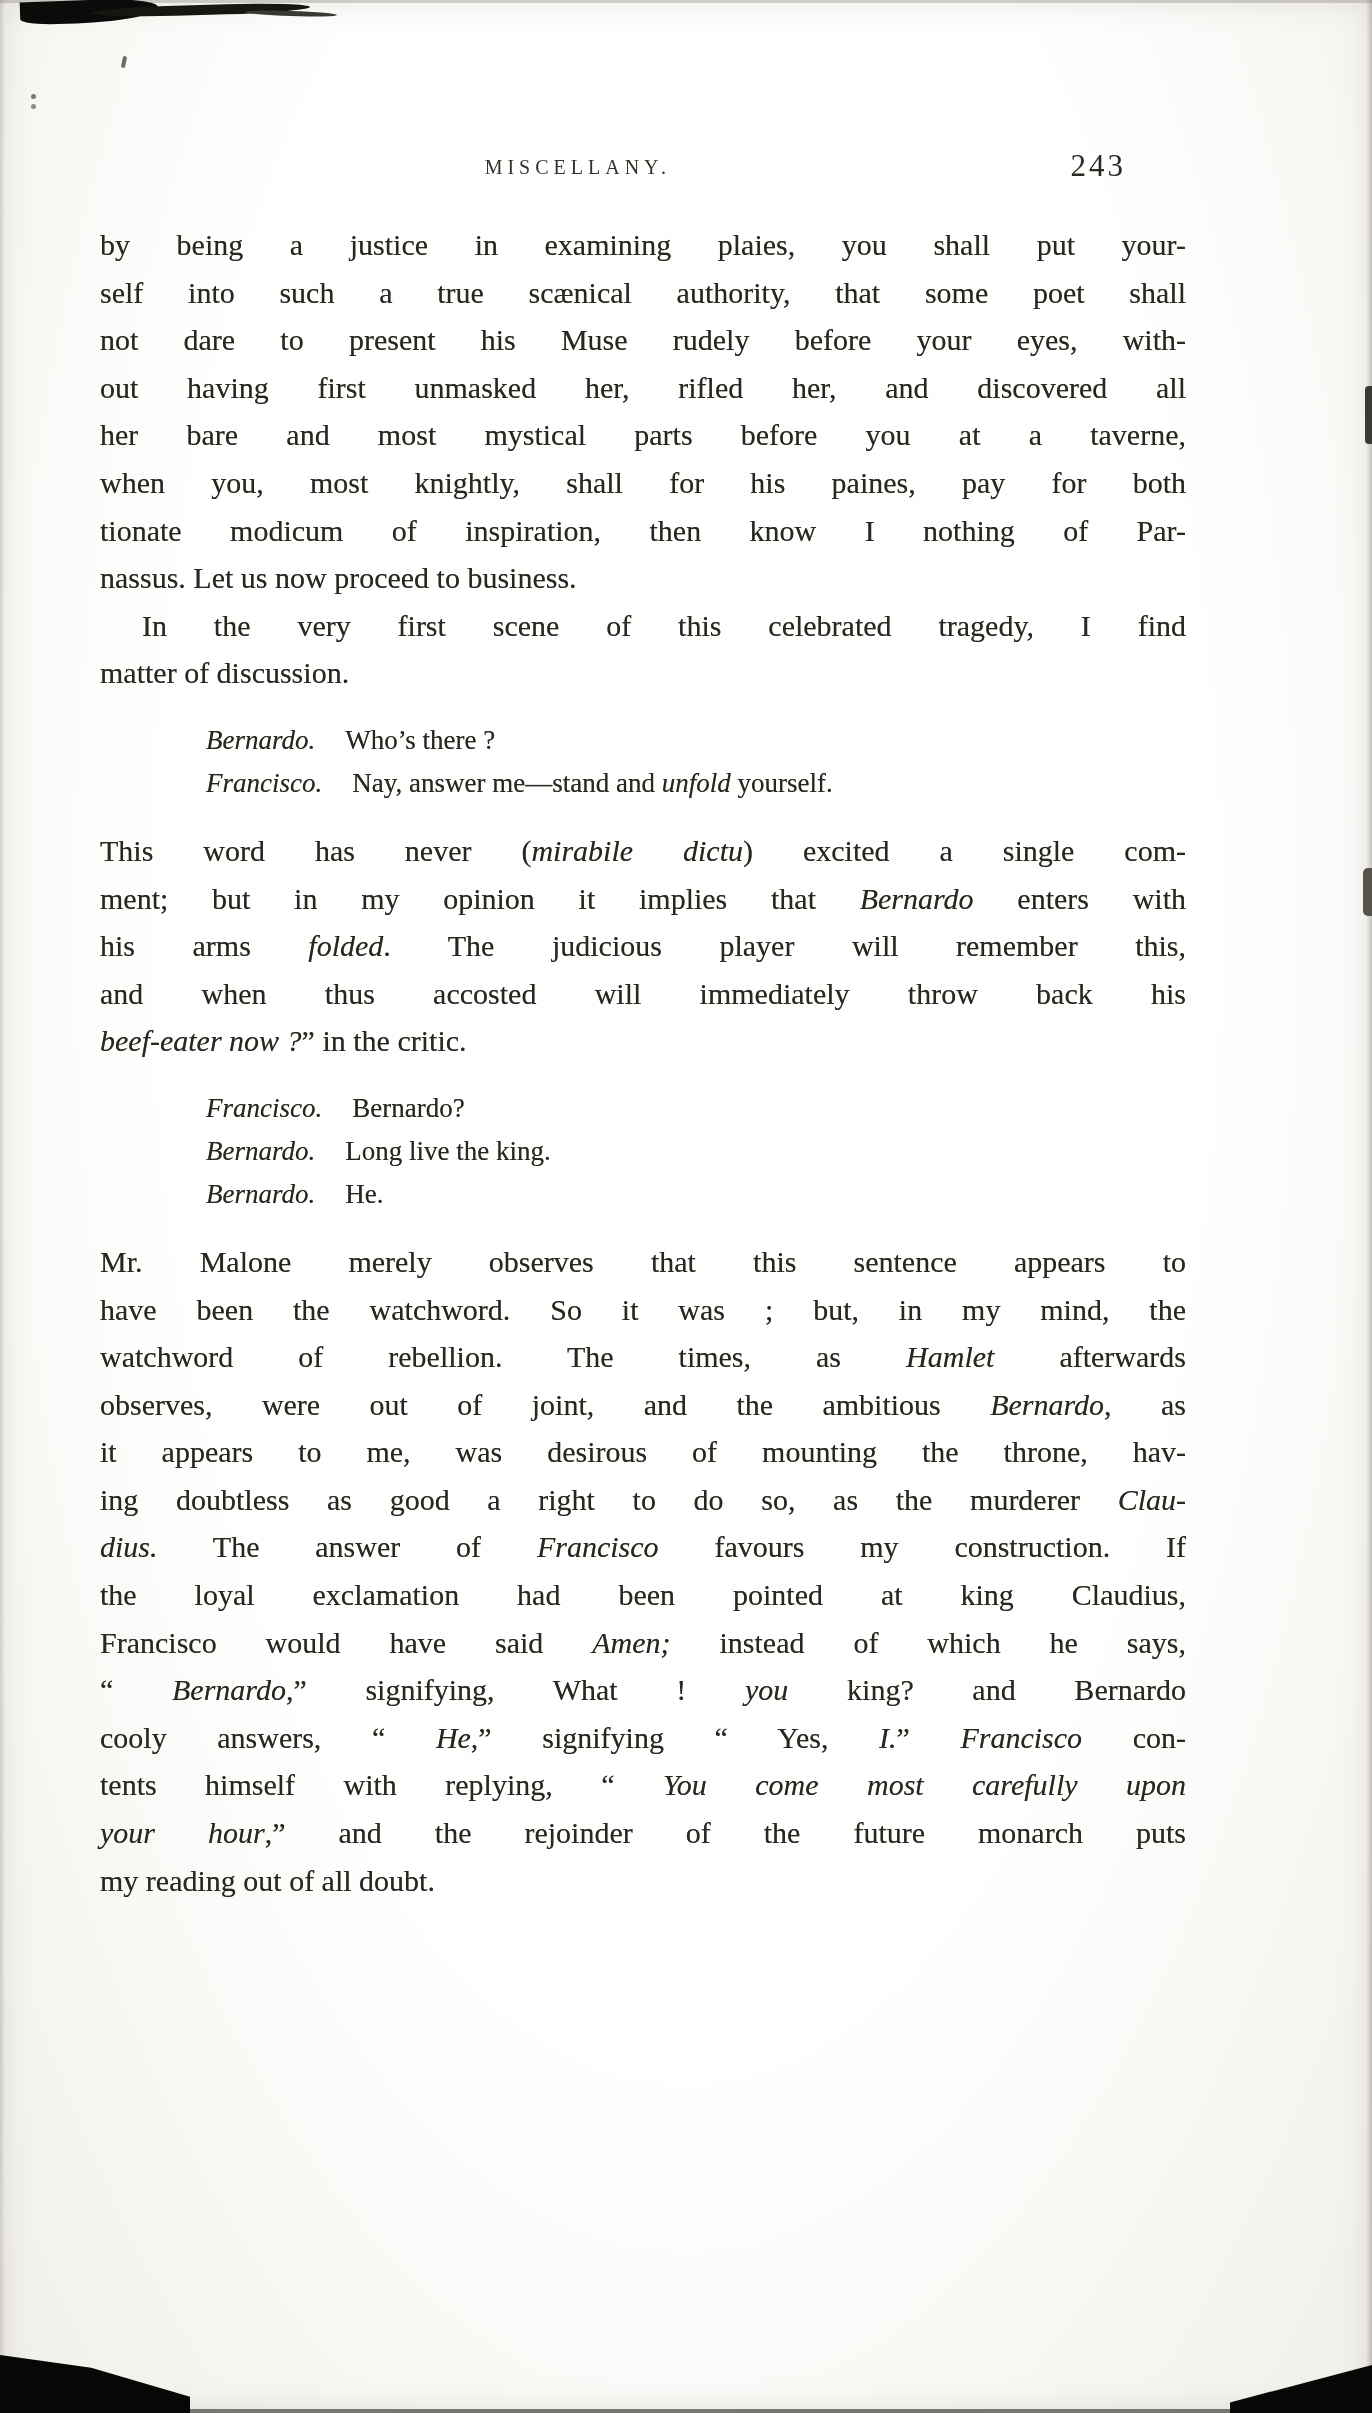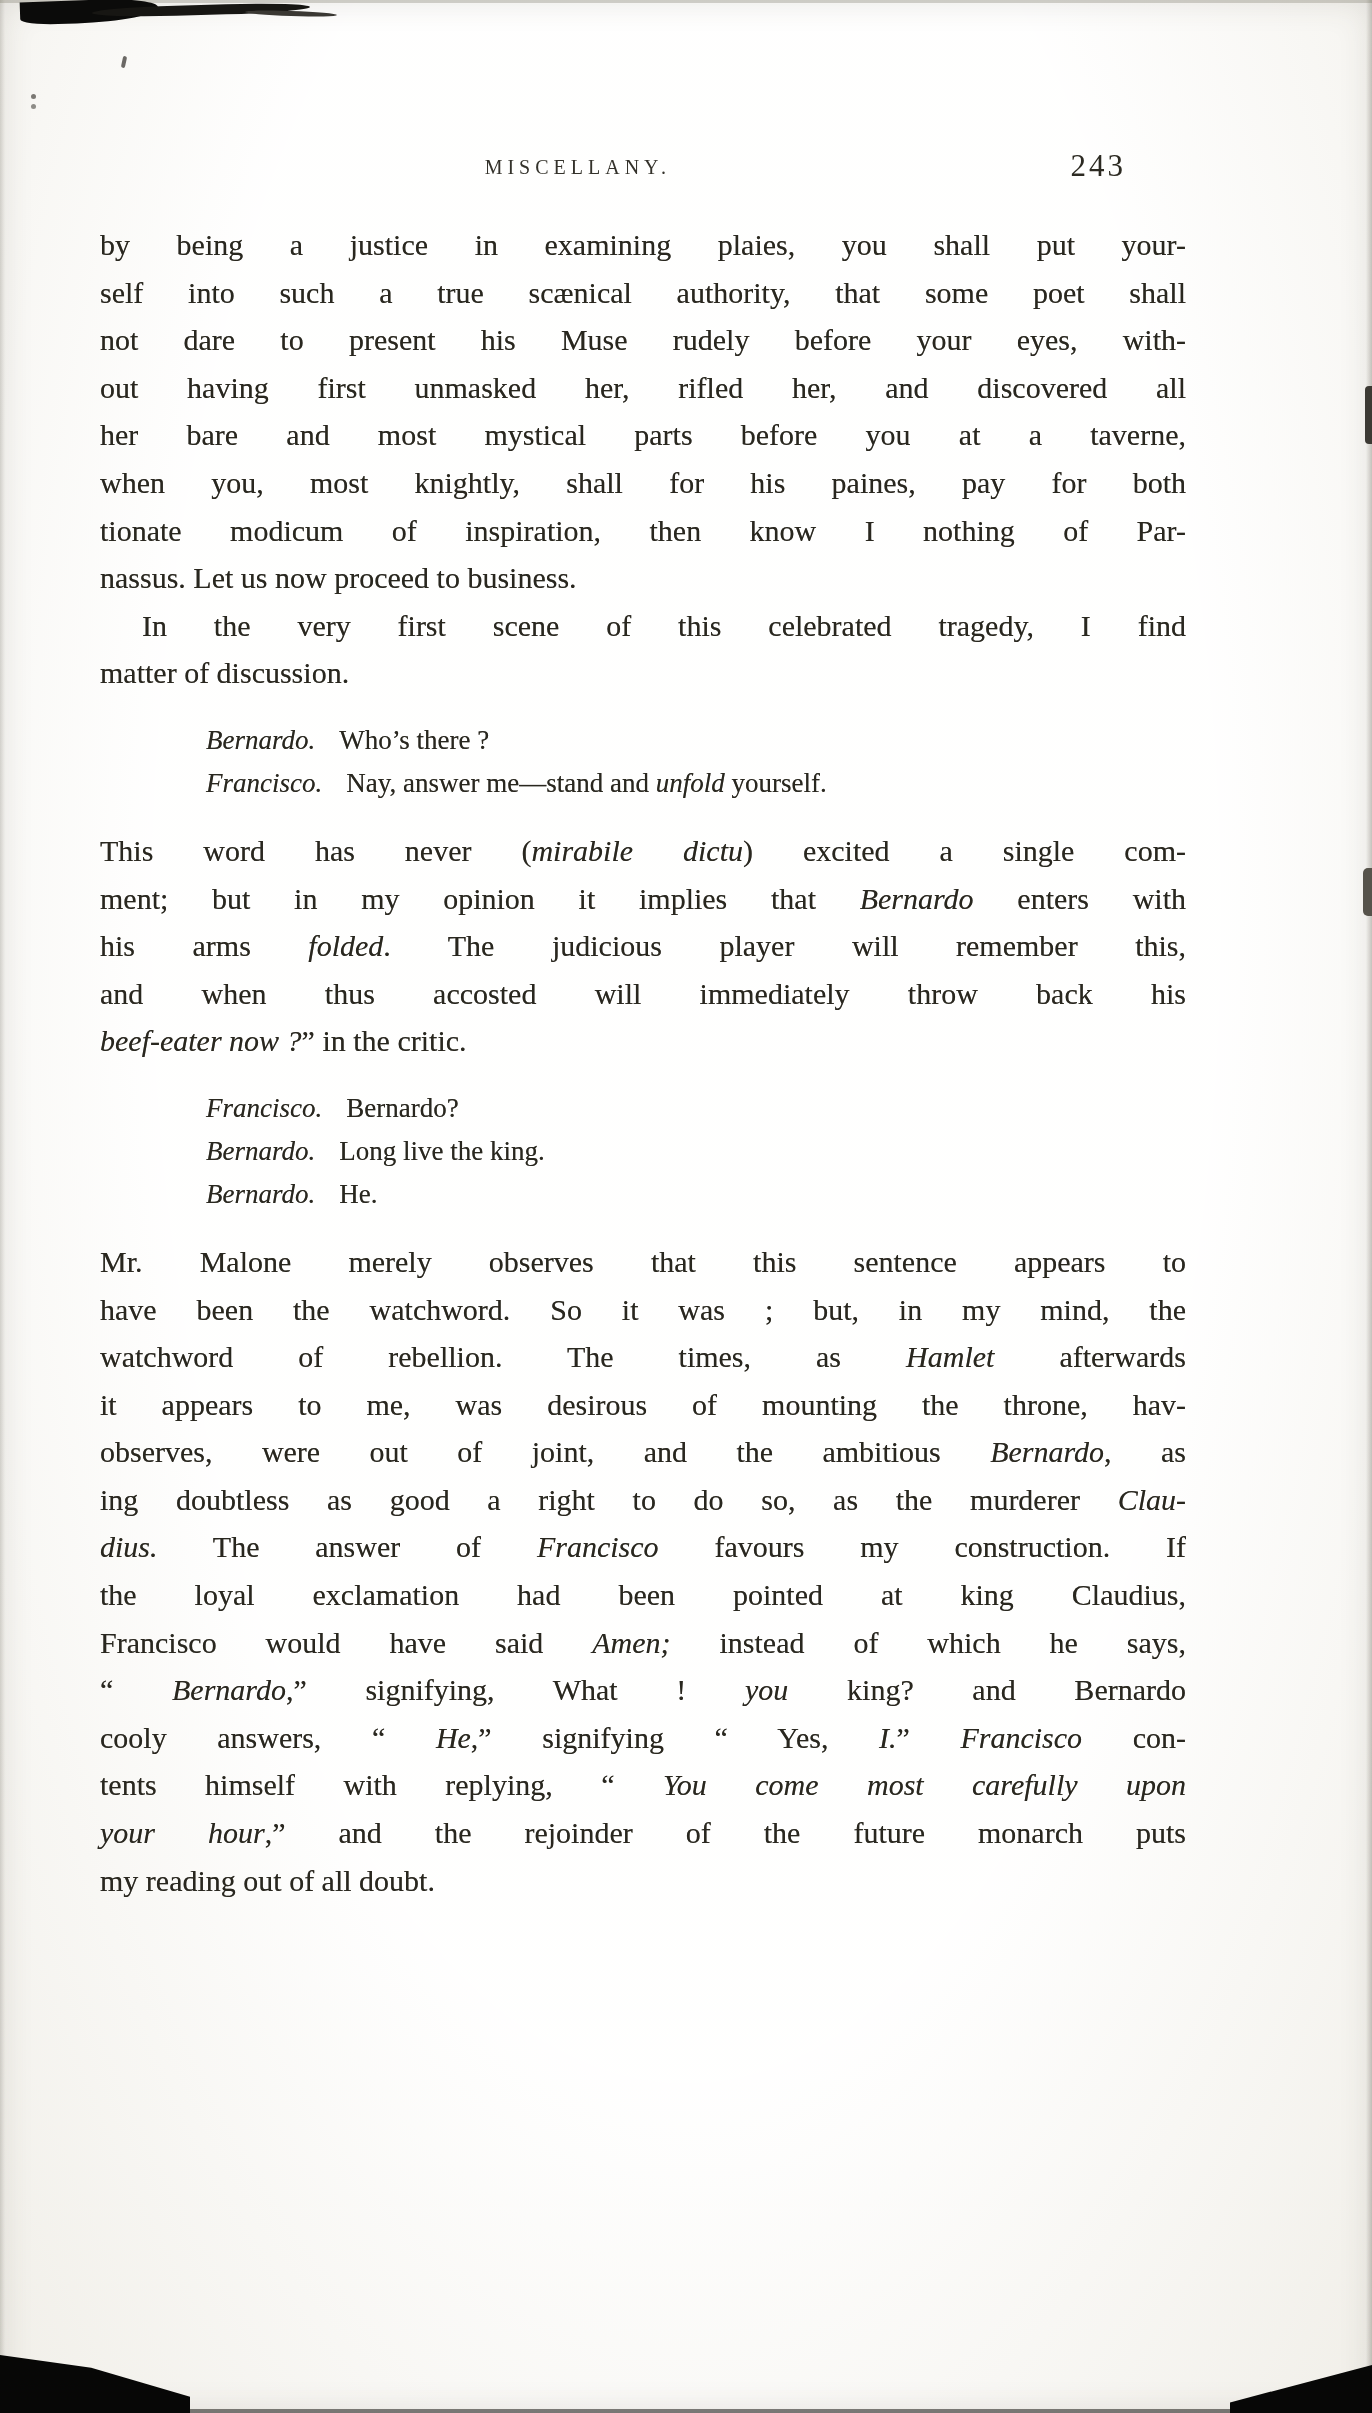--- a/index.html
+++ b/index.html
@@ -39,21 +39,21 @@
   .block { margin: 0; }
   .line { min-height: 47.6px; }
   .block.paragraph .line.just { text-align: justify; text-align-last: justify; }
   .line.indent { text-indent: 42px; }
 
   .block.quote {
     margin: 22px 0 22px 106px;
     font-size: 27px; line-height: 43px;
   }
   .block.quote .line { min-height: 43px; }
-  .block.quote i.speaker { margin-right: 24px; }
+  .block.quote i.speaker { margin-right: 30px; }
 
   i { font-style: italic; }
 
   
   .artifact { position: absolute; pointer-events: none; }
   .art-top-blob {
     left: 20px; top: 0; width: 138px; height: 23px;
     background: #0b0b0a; border-radius: 0 45% 65% 30%;
     transform: rotate(-2deg);
   }
@@ -163,22 +163,22 @@
       </div>
       <div class="block quote">
         <div class="line"><i class="speaker">Francisco.</i><span>Bernardo?</span></div>
         <div class="line"><i class="speaker">Bernardo.</i><span>Long live the king.</span></div>
         <div class="line"><i class="speaker">Bernardo.</i><span>He.</span></div>
       </div>
       <div class="block paragraph">
         <div class="line just"><span>Mr. Malone merely observes that this sentence appears to</span></div>
         <div class="line just"><span>have been the watchword.  So it was ; but, in my mind, the</span></div>
         <div class="line just"><span>watchword of rebellion.  The times, as </span><i>Hamlet</i><span> afterwards</span></div>
+        <div class="line just"><span>observes, were out of joint, and the ambitious </span><i>Bernardo</i><span>, as</span></div>
         <div class="line just"><span>it appears to me, was desirous of mounting the throne, hav-</span></div>
-        <div class="line just"><span>observes, were out of joint, and the ambitious </span><i>Bernardo</i><span>, as</span></div>
         <div class="line just"><span>ing doubtless as good a right to do so, as the murderer </span><i>Clau-</i></div>
         <div class="line just"><i>dius.</i><span>  The answer of </span><i>Francisco</i><span> favours my construction.  If</span></div>
         <div class="line just"><span>the loyal exclamation had been pointed at king Claudius,</span></div>
         <div class="line just"><span>Francisco would have said </span><i>Amen;</i><span> instead of which he says,</span></div>
         <div class="line just"><span>“ </span><i>Bernardo</i><span>,” signifying, What ! </span><i>you</i><span> king? and Bernardo</span></div>
         <div class="line just"><span>cooly answers, “ </span><i>He</i><span>,” signifying “ Yes, </span><i>I.</i><span>”  </span><i>Francisco</i><span> con-</span></div>
         <div class="line just"><span>tents himself with replying, “ </span><i>You come most carefully upon</i></div>
         <div class="line just"><i>your hour</i><span>,” and the rejoinder of the future monarch puts</span></div>
         <div class="line"><span>my reading out of all doubt.</span></div>
       </div>

